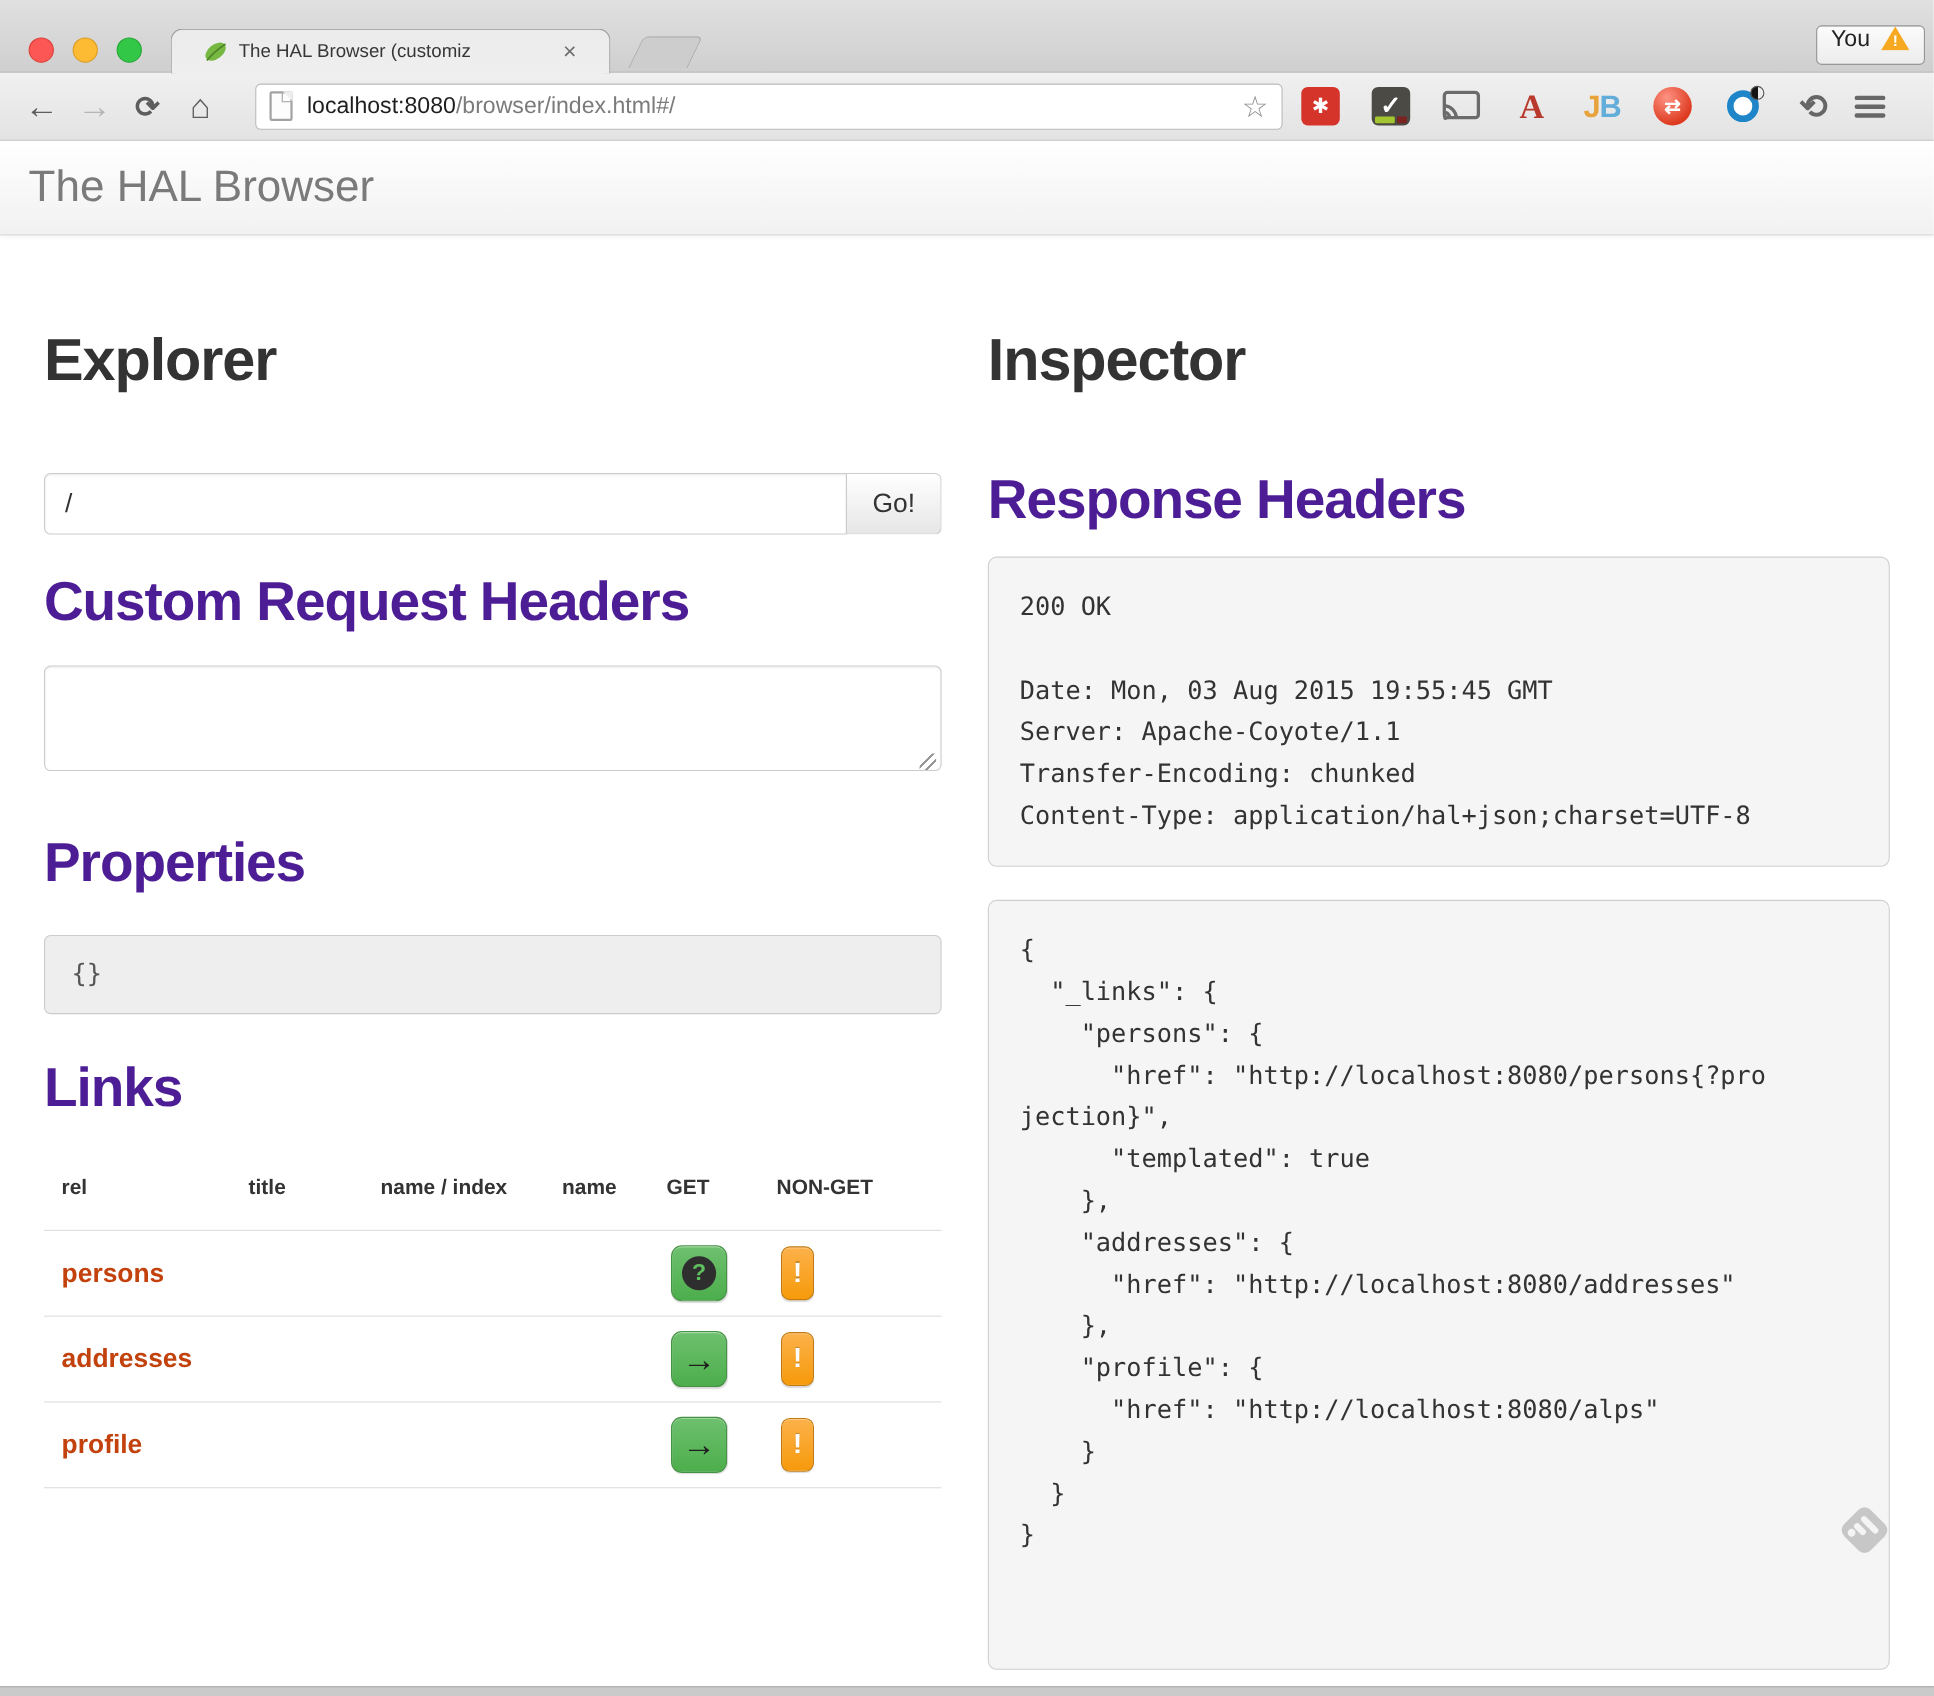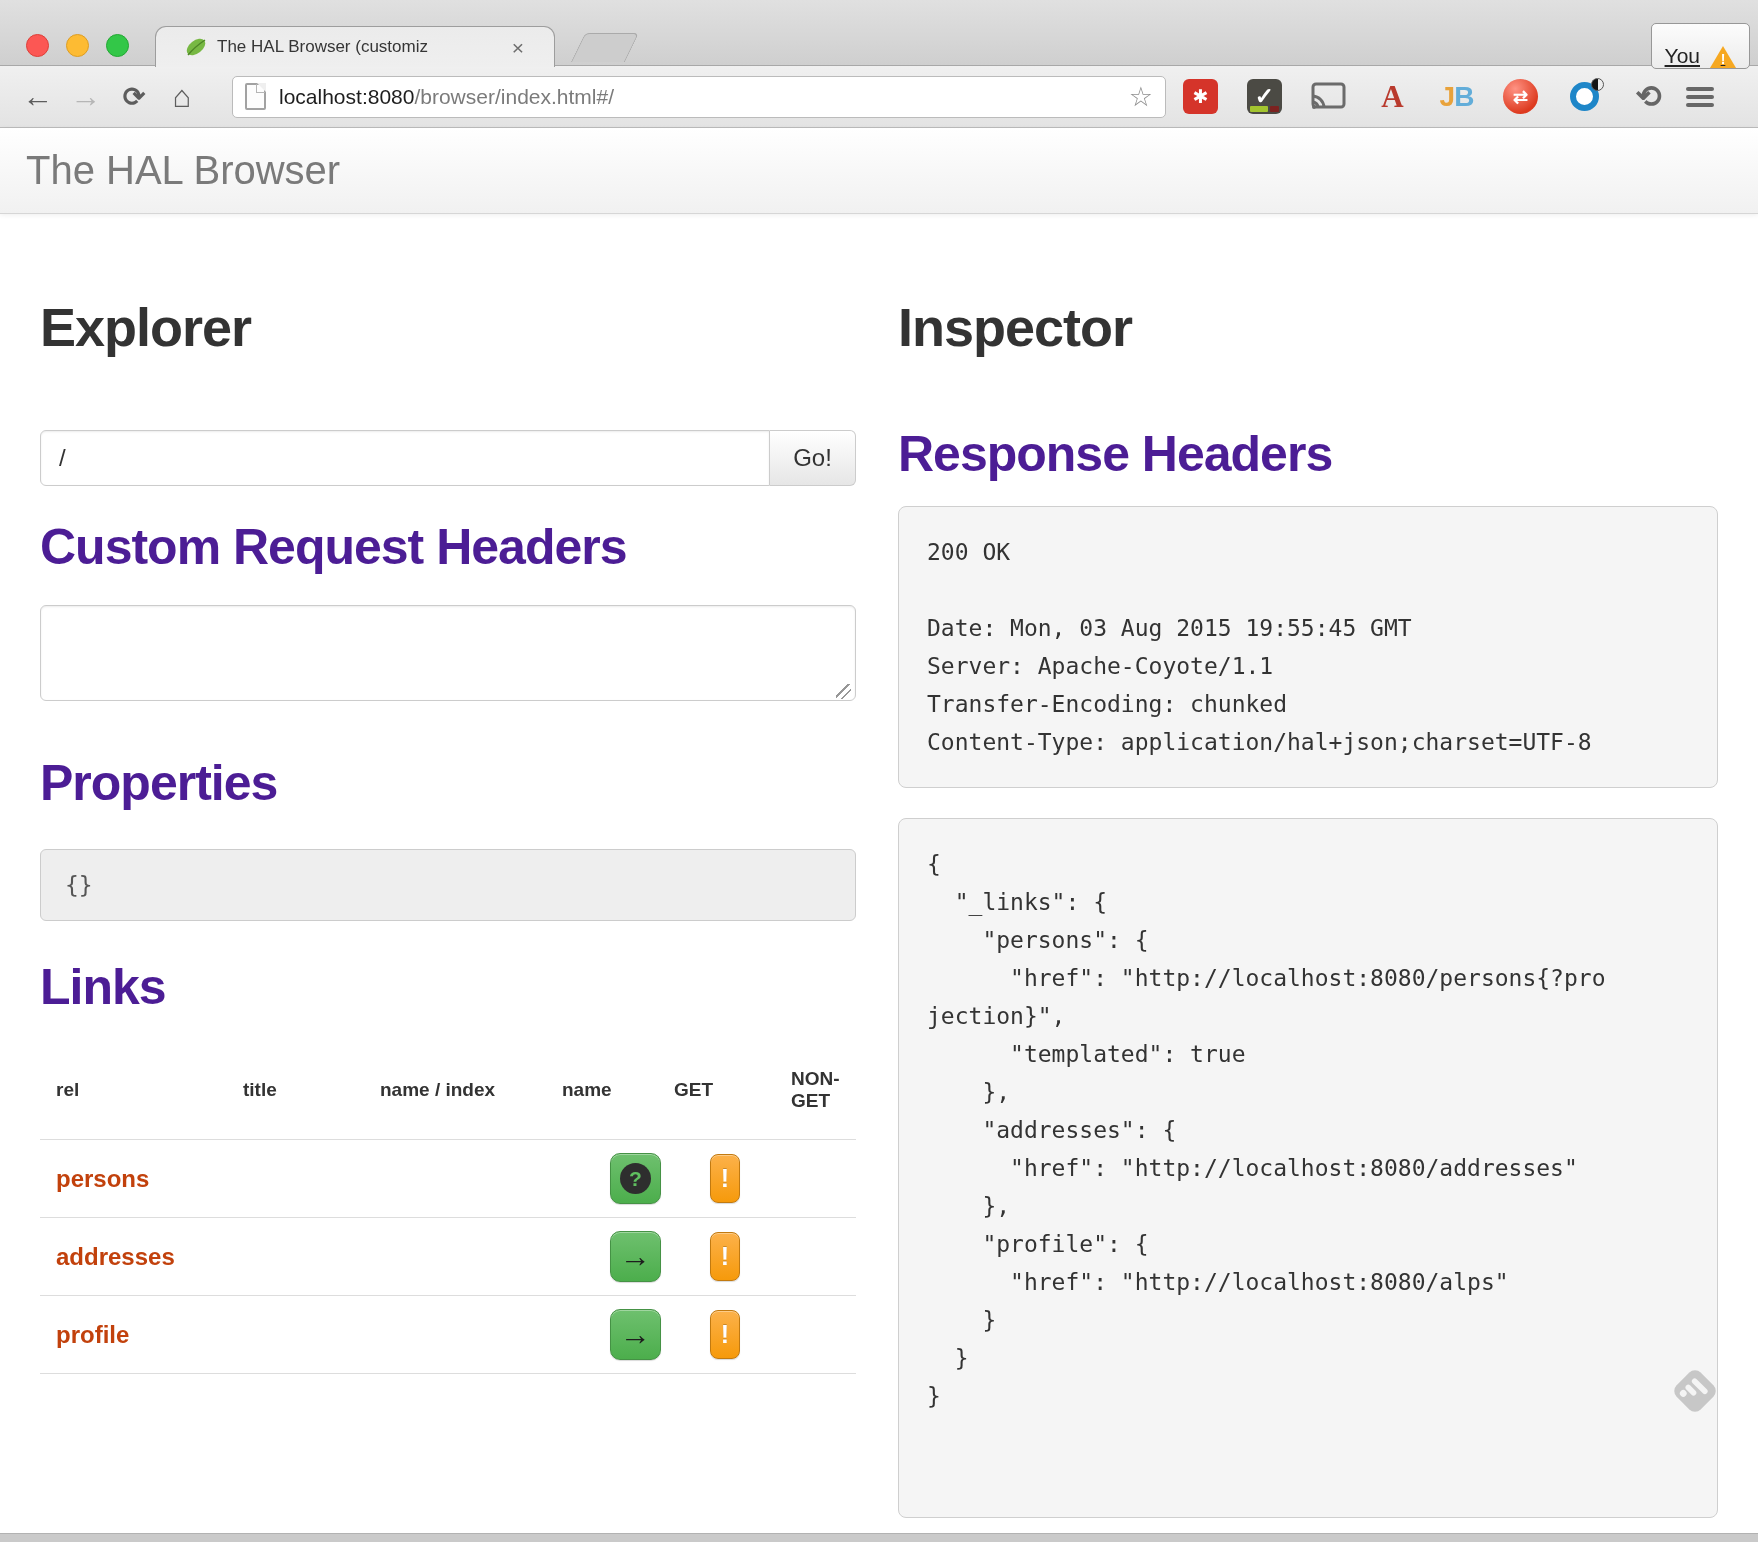--- a/index.html
+++ b/index.html
@@ -18,23 +18,23 @@
     background:linear-gradient(#ebebeb,#efefef); border:1px solid #9d9d9d; border-bottom:none;
     border-radius:11px 11px 0 0; display:flex; align-items:center; padding:0 28px; }
   .favicon { width:24px; height:24px; margin-right:9px; flex:none; }
   .tab-title { flex:1; font-size:17px; color:#363636; white-space:nowrap; overflow:hidden;
     -webkit-mask-image:linear-gradient(90deg,#000 82%,transparent 98%);
     mask-image:linear-gradient(90deg,#000 82%,transparent 98%); }
   .tab-close { font-size:21px; color:#6d6d6d; line-height:1; padding:0 2px; }
   .newtab { position:absolute; left:578px; top:33px; width:54px; height:29px;
     background:#cdcdcd; border:1px solid #aaa; border-bottom:none; transform:skewX(-26deg);
     border-radius:5px 5px 0 0; }
-  .profile-btn { position:absolute; right:8px; top:23px; height:46px; padding:0 13px;
+  .profile-btn { position:absolute; right:8px; top:23px; height:36px; padding:0 13px;
     background:linear-gradient(#fcfcfc,#ececec); border:1px solid #979797; border-radius:5px;
-    display:flex; align-items:flex-end; gap:10px; font-size:21px; color:#222;text-decoration:underline; }
+    display:flex; align-items:flex-start; gap:10px; font-size:21px; color:#222; }
   .warn-tri { position:relative; width:26px; height:22px; background:#f6a821;
     clip-path:polygon(50% 0,100% 100%,0 100%);
     display:flex; align-items:flex-end; justify-content:center;
     color:#fff; font-weight:bold; font-size:14px; line-height:1.2; }
 
   .toolbar { height:62px; background:linear-gradient(#f0f0f0,#e3e3e3);
     border-bottom:1px solid #bcbcbc; display:flex; align-items:center; padding:0 14px; }
   .navbtn { width:48px; height:48px; display:flex; align-items:center; justify-content:center;
     font-size:31px; color:#5d5d5d; font-weight:bold; }
   .navbtn.fwd { color:#b6b6b6; }
@@ -99,21 +99,21 @@
     background:linear-gradient(135deg, transparent 0 38%, #979797 38% 47%, transparent 47% 64%, #979797 64% 73%, transparent 73%); }
 
   .h-props { margin-top:53px; }
   .props-box { margin-top:41px; width:816px; height:72px; background:#eee; border:1px solid #ccc;
     border-radius:6px; display:flex; align-items:center; padding:0 24px;
     font-family:"DejaVu Sans Mono","Liberation Mono",monospace; font-size:23px; color:#555; }
 
   .h-links { margin-top:41px; }
   .links-table { margin-top:56px; width:816px; }
   .lt-head, .lt-row { display:grid; grid-template-columns:170px 120px 165px 95px 100px 1fr; align-items:center; }
-  .lt-head { border-bottom:1px solid #ddd; padding-bottom:27px;gap:17px; }
+  .lt-head { border-bottom:1px solid #ddd; padding-bottom:27px; }
   .lt-head .th { font-size:19px; font-weight:bold; color:#333; padding-left:16px; }
   .lt-row { height:78px; border-bottom:1px solid #ddd; }
   .rel-cell { font-size:24px; font-weight:bold; color:#c2410c; padding-left:16px; }
   .btn-get { margin-left:20px; width:51px; height:51px; border-radius:10px; border:1px solid #459245;
     background:linear-gradient(#6ec06e,#4cae4c); display:flex; align-items:center; justify-content:center;
     box-shadow:inset 0 1px 0 rgba(255,255,255,.35), 0 1px 1px rgba(0,0,0,.15); }
   .q-circle { width:31px; height:31px; border-radius:50%; background:#2e2e2e; color:#5fbf5f;
     font-size:21px; font-weight:bold; display:flex; align-items:center; justify-content:center; }
   .arrow-glyph { color:#1d1d1d; font-size:31px; font-weight:bold; line-height:1; }
   .btn-nonget { margin-left:20px; width:30px; height:49px; border-radius:8px; border:1px solid #c27a10;

